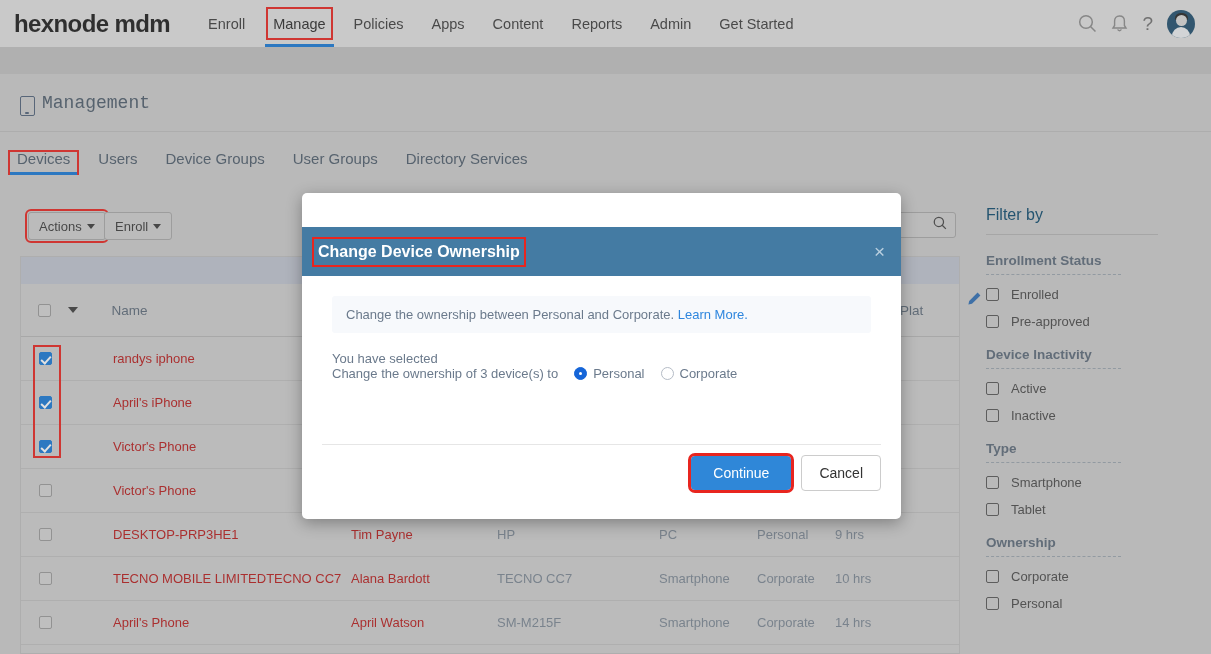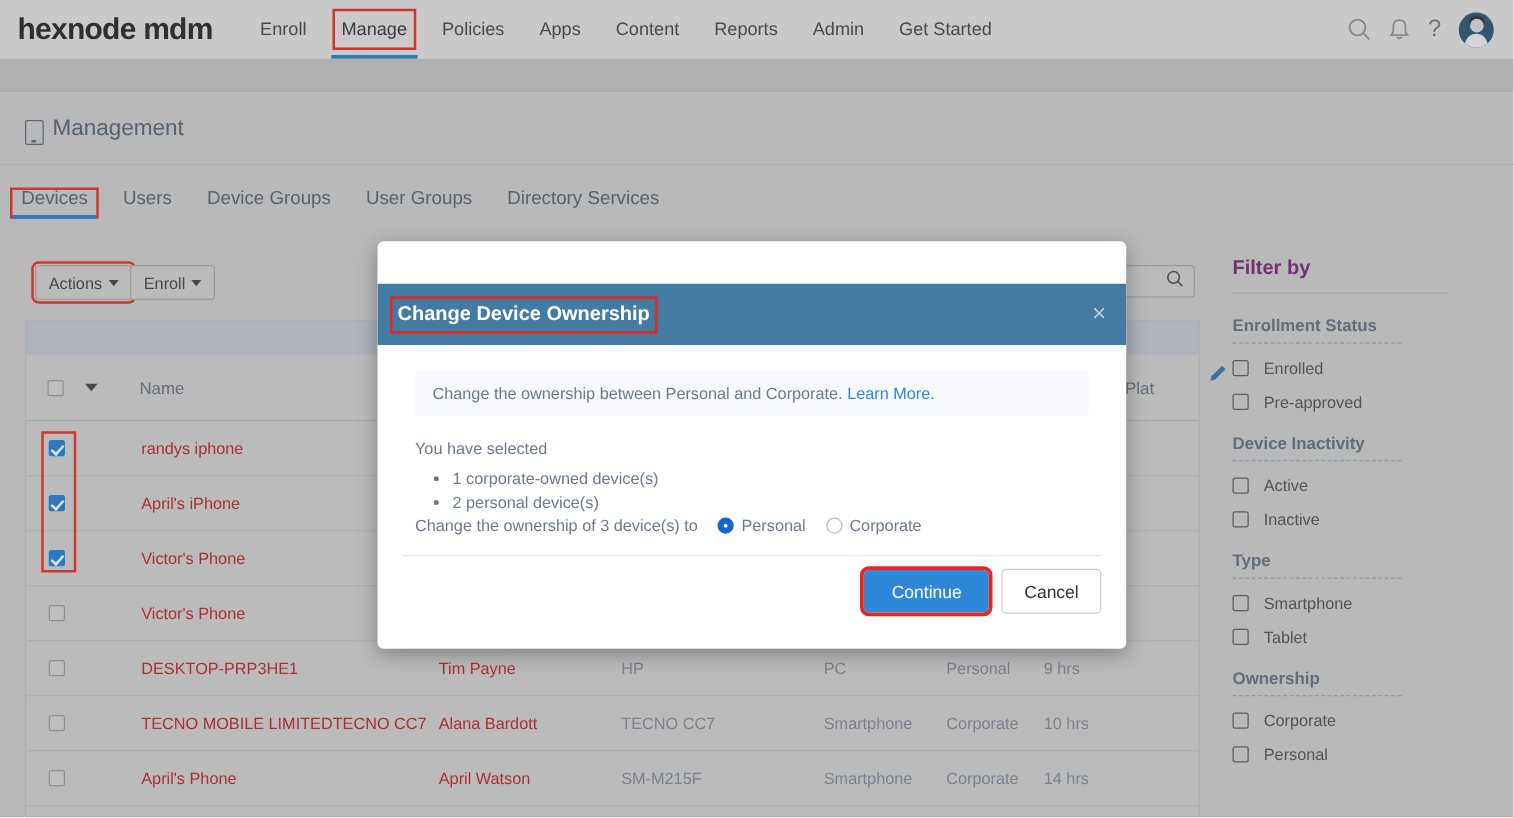--- a/index.html
+++ b/index.html
@@ -72,21 +72,21 @@
     position: absolute; left: 0; top: 47px; width: 1211px; height: 27px;
     background: #c0c0c0;
   }
   .pagebody {
     position: absolute; left: 0; top: 74px; width: 1211px; height: 580px;
     background: #cccccc;
   }
   .pagehead {
     position: absolute; left: 0; top: 74px; width: 1211px; height: 57px;
     border-bottom: 1px solid #bdbdbd;
-    display: flex; align-items: center;
+    display: flex; align-items: center; font-family: Liberation Mono, monospace;
   }
   .pagehead .ptitle {
     font-size: 18px; color: #4e5d6c; margin-left: 42px;
   }
   .phone-icon {
     position: absolute; left: 20px; top: 96px;
     width: 13px; height: 18px;
     border: 1.6px solid #50627a; border-radius: 2px;
   }
   .phone-icon::after {
@@ -211,21 +211,21 @@
   
   .pencil {
     position: absolute; left: 966px; top: 291px;
     width: 16px; height: 16px; cursor: pointer;
   }
 
   
   .filterpanel {
     position: absolute; left: 986px; top: 206px; width: 210px;
   }
-  .filtertitle { font-size: 16px; color: #701a75; font-weight: bold; }
+  .filtertitle { font-size: 16px; color: #0c4a6e; }
   .filterrule {
     margin-top: 10px; width: 172px; height: 1px; background: #b4b4b4;
   }
   .fsection { margin-top: 18px; }
   .fsection-title {
     font-size: 13.5px; font-weight: bold; color: #5d6b7a;
   }
   .fdashed {
     margin-top: 6px; width: 135px;
     border-top: 1px dashed #9aa4ae;
@@ -608,24 +608,20 @@
       <span class="modal-close">×</span>
     </div>
 
     <div class="modal-body">
       <div class="infobar">
         <span>Change the ownership between Personal and Corporate.</span>
         <span class="lnk">Learn More.</span>
       </div>
 
       <div class="sel-label">You have selected</div>
-      <ul class="bullets">
-        <li>1 corporate-owned device(s)</li>
-        <li>2 personal device(s)</li>
-      </ul>
 
       <div class="radioline">
         <span>Change the ownership of 3 device(s) to</span>
         <span class="radio-group">
           <span class="radio on"></span>
           <span class="radio-label">Personal</span>
         </span>
         <span class="radio-group">
           <span class="radio"></span>
           <span class="radio-label">Corporate</span>

